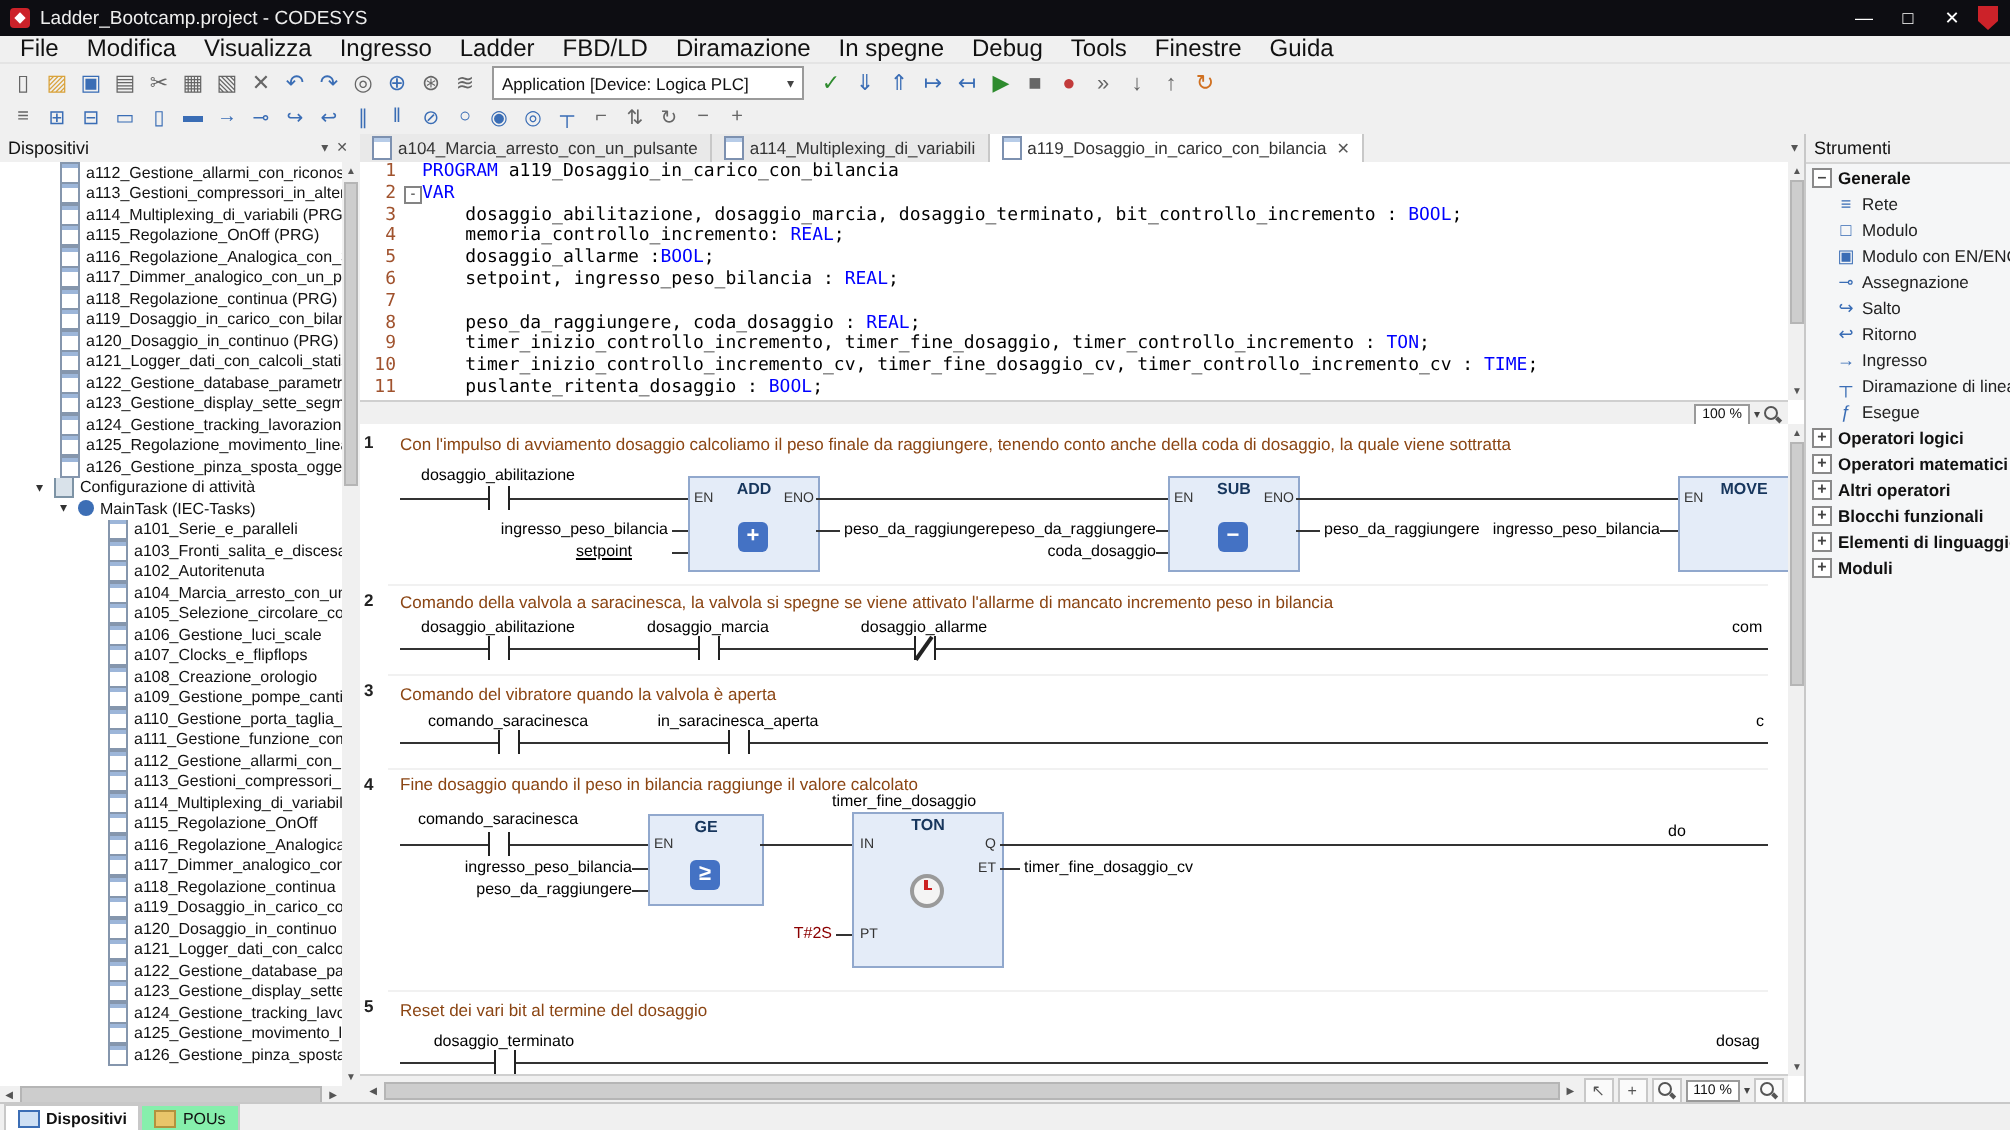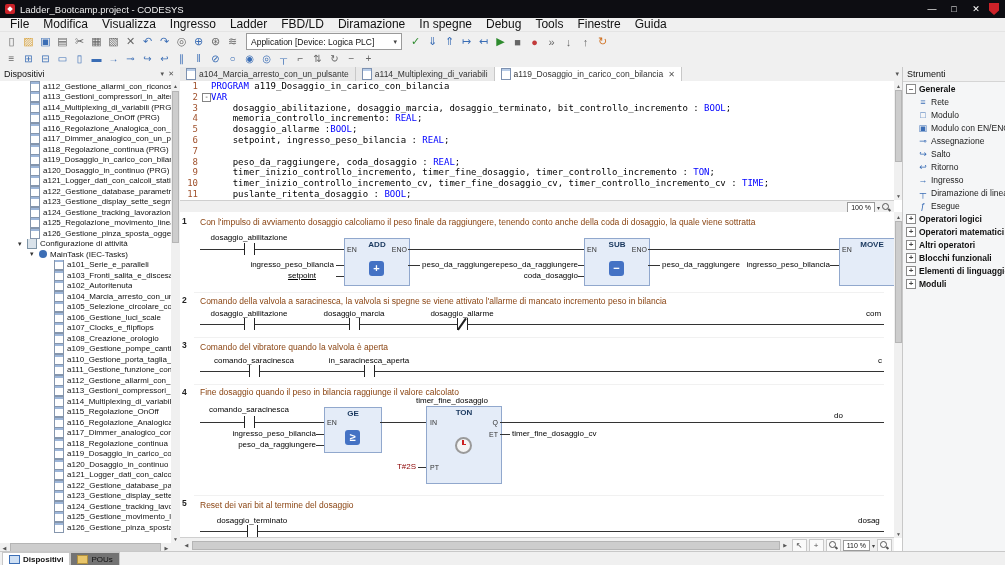--- a/index.html
+++ b/index.html
@@ -111,21 +111,21 @@
   .toolrow{height:13px;display:flex;align-items:center;font-size:8.5px;padding-left:15px;gap:3px;color:#222;white-space:nowrap;overflow:hidden;}
   .xp{width:8px;height:8px;border:1px solid #8a8a8a;background:#fff;position:relative;flex:none;}
   .xp::before{position:absolute;left:0;right:0;top:-1px;text-align:center;font-size:8px;line-height:9px;color:#444;}
   .xp.plus::before{content:"+";} .xp.minus::before{content:"–";}
   .tico{width:10px;text-align:center;color:#3a6db5;font-size:9px;flex:none;}
 
   
   .statusbar{position:absolute;left:0;right:0;bottom:0;height:13px;background:#f0f0f0;border-top:1px solid #c8c8c8;
              display:flex;align-items:flex-end;padding-left:2px;}
   .sbtab{height:12px;display:flex;align-items:center;gap:3px;font-size:8px;padding:0 6px;border:1px solid #c8c8c8;
-         border-bottom:none;background:#737373;}
+         border-bottom:none;background:#86efac;}
   .sbtab.active{background:#fff;font-weight:bold;}
   .ic-dev{width:9px;height:7px;border:1px solid #3c6eb5;background:#cfe0f4;flex:none;}
   .ic-pous{width:9px;height:7px;background:#e8c56a;border:1px solid #b3923e;flex:none;}
 </style>
 </head>
 <body>
 
 <div class="window">
 
   <div class="titlebar">

